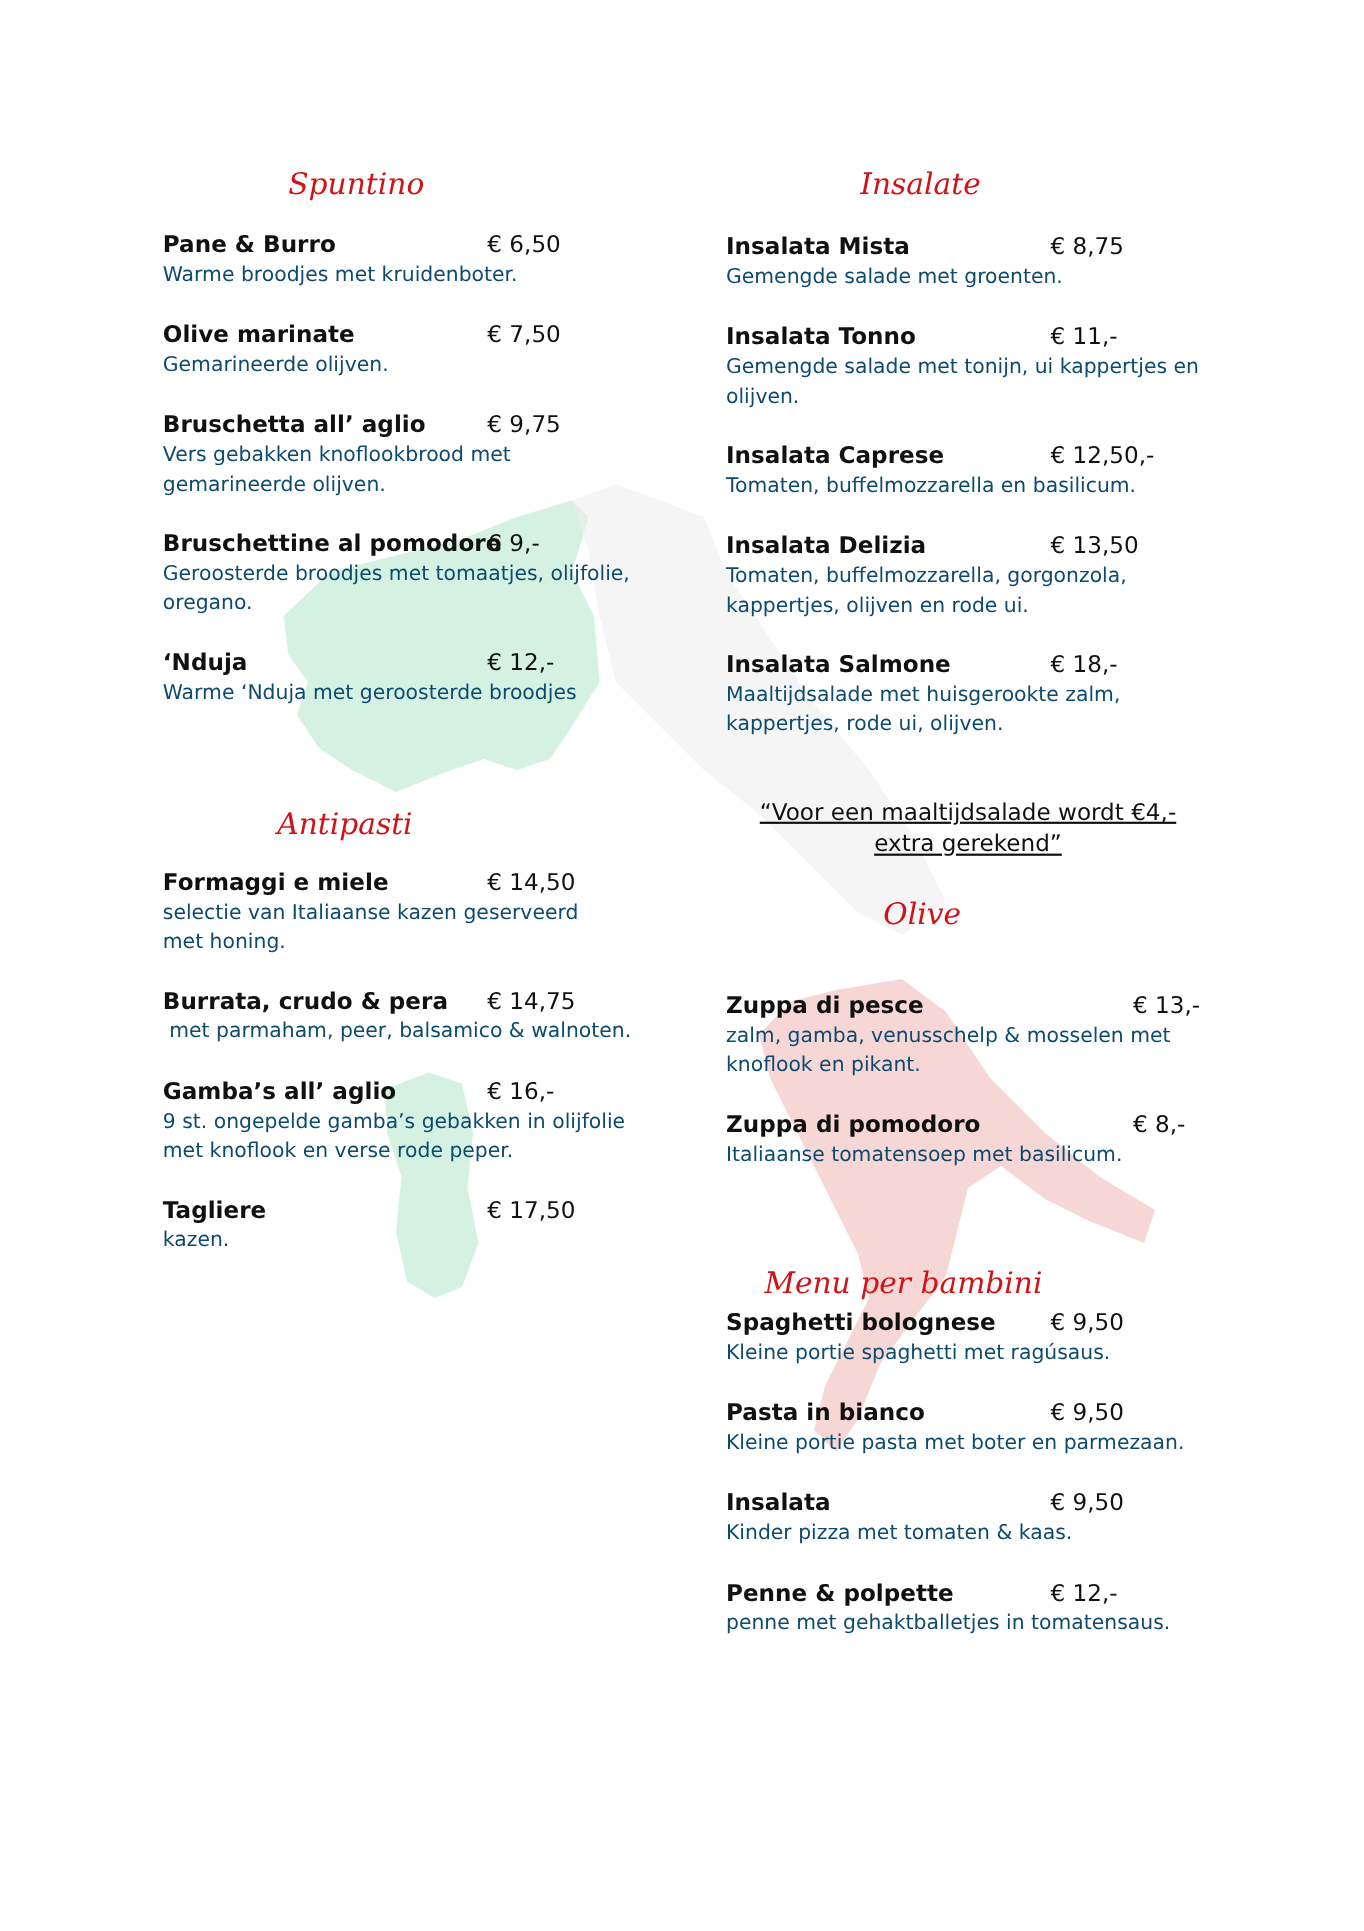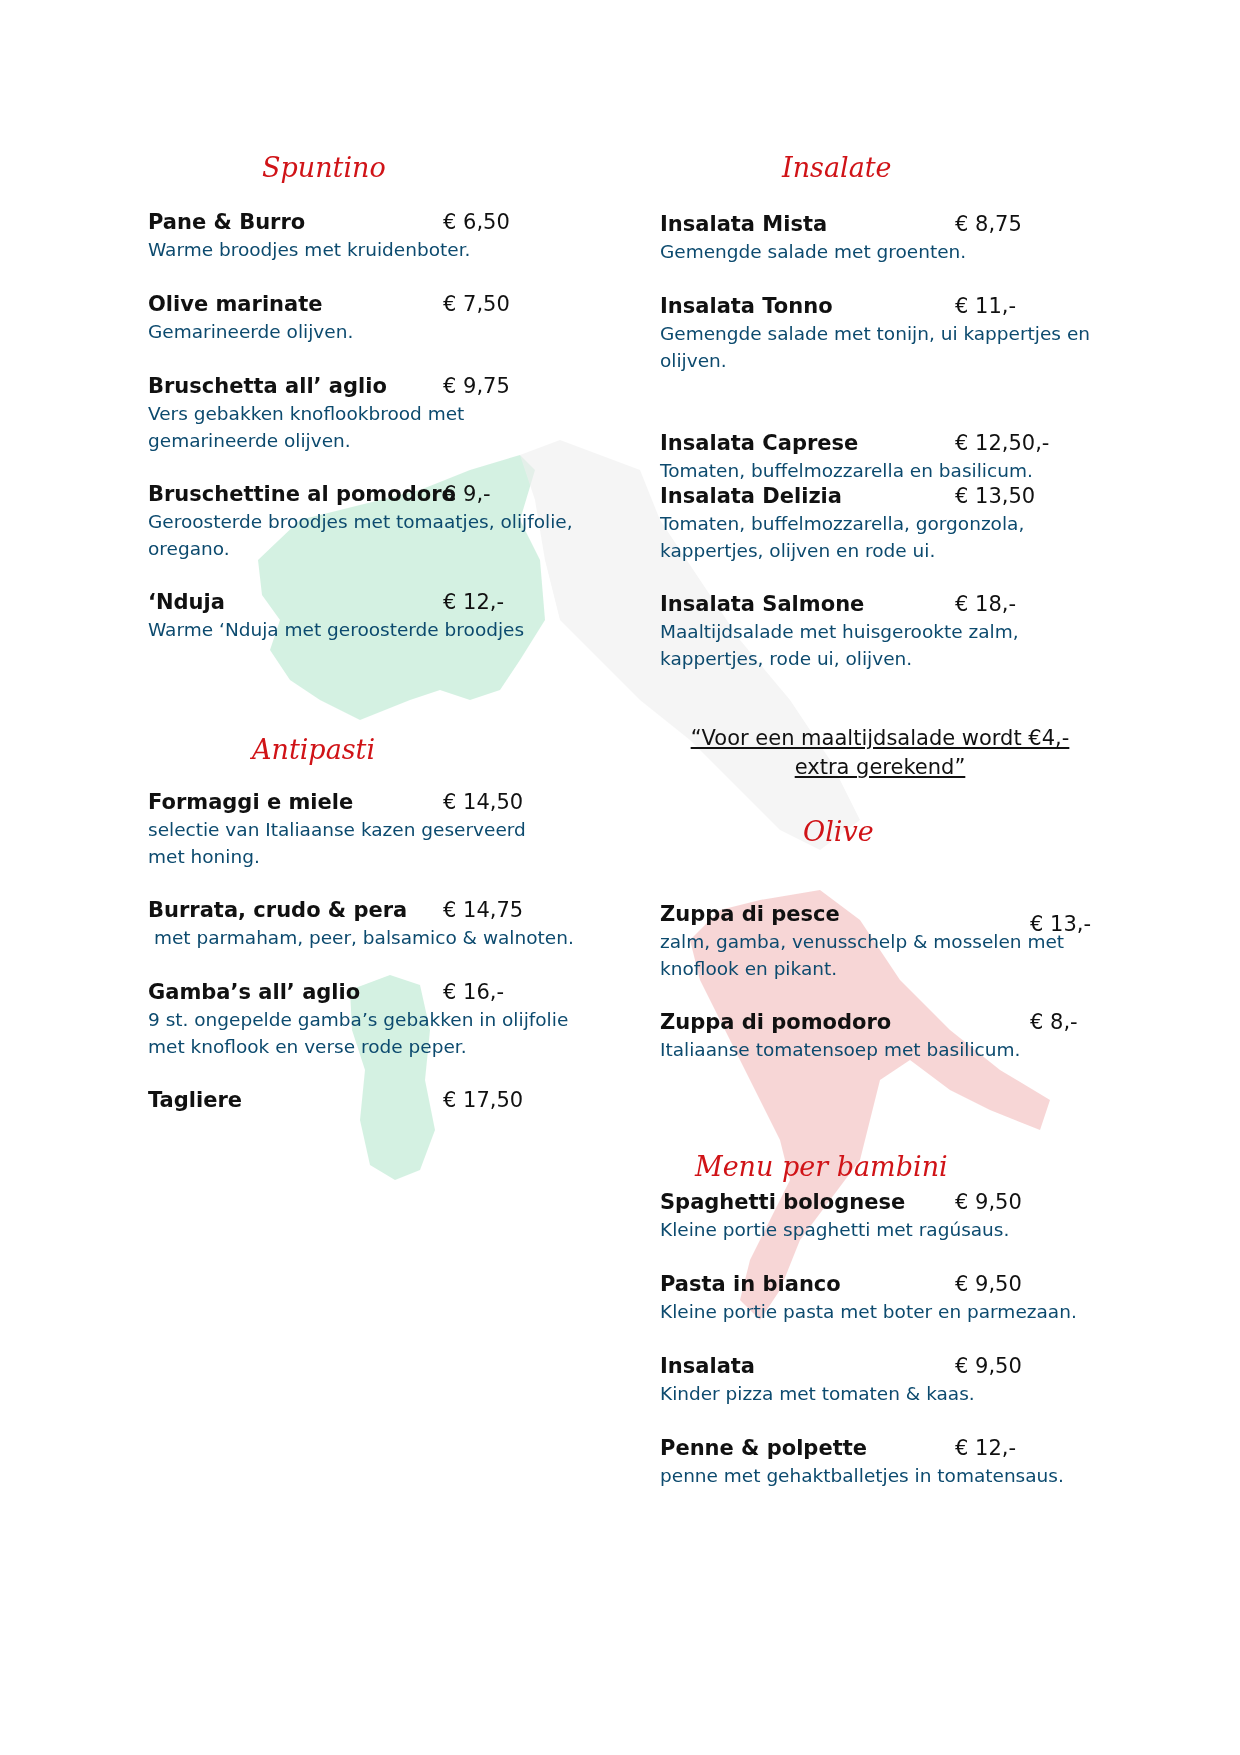--- a/index.html
+++ b/index.html
@@ -97,20 +97,21 @@
           <span class="item-price" style="left:295px;">€ 16,-</span>
         </div>
       <div class="item-desc">9 st. ongepelde gamba’s gebakken in olijfolie</div>
       <div class="item-desc">met knoflook en verse rode peper.</div>
     </div>
     <div class="item" style="position:absolute; top:356px; width:460px;">
       <div class="item-head">
           <span class="item-name">Tagliere</span>
           <span class="item-price" style="left:295px;">€ 17,50</span>
         </div>
+      <div class="item-desc">kazen.</div>
     </div>
   </div>
 </div>
 
 <div class="col col-right">
 
   <div style="position:absolute; left:0; top:0; width:460px;">
     <h2 class="heading" style="padding-left:122px;">Insalate</h2>
     <div class="item" style="position:absolute; top:62px; width:460px;">
       <div class="item-head">
@@ -120,21 +121,21 @@
       <div class="item-desc">Gemengde salade met groenten.</div>
     </div>
     <div class="item" style="position:absolute; top:144px; width:460px;">
       <div class="item-head">
           <span class="item-name">Insalata Tonno</span>
           <span class="item-price" style="left:295px;">€ 11,-</span>
         </div>
       <div class="item-desc">Gemengde salade met tonijn, ui kappertjes en</div>
       <div class="item-desc">olijven.</div>
     </div>
-    <div class="item" style="position:absolute; top:252px; width:460px;margin-top:29px;">
+    <div class="item" style="position:absolute; top:252px; width:460px;">
       <div class="item-head">
           <span class="item-name">Insalata Caprese</span>
           <span class="item-price" style="left:295px;">€ 12,50,-</span>
         </div>
       <div class="item-desc">Tomaten, buffelmozzarella en basilicum.</div>
     </div>
     <div class="item" style="position:absolute; top:334px; width:460px;">
       <div class="item-head">
           <span class="item-name">Insalata Delizia</span>
           <span class="item-price" style="left:295px;">€ 13,50</span>
@@ -154,21 +155,21 @@
       <div class="note">“Voor een maaltijdsalade wordt €4,-</div>
       <div class="note">extra gerekend”</div>
     </div>
   </div>
 
   <div style="position:absolute; left:0; top:664px; width:460px;">
     <h2 class="heading" style="padding-left:143px;">Olive</h2>
     <div class="item" style="position:absolute; top:88px; width:460px;">
       <div class="item-head">
           <span class="item-name">Zuppa di pesce</span>
-          <span class="item-price" style="left:370px;margin-top:10px;">€ 13,-</span>
+          <span class="item-price" style="left:370px;">€ 13,-</span>
         </div>
       <div class="item-desc">zalm, gamba, venusschelp &amp; mosselen met</div>
       <div class="item-desc">knoflook en pikant.</div>
     </div>
     <div class="item" style="position:absolute; top:196px; width:460px;">
       <div class="item-head">
           <span class="item-name">Zuppa di pomodoro</span>
           <span class="item-price" style="left:370px;">€ 8,-</span>
         </div>
       <div class="item-desc">Italiaanse tomatensoep met basilicum.</div>

